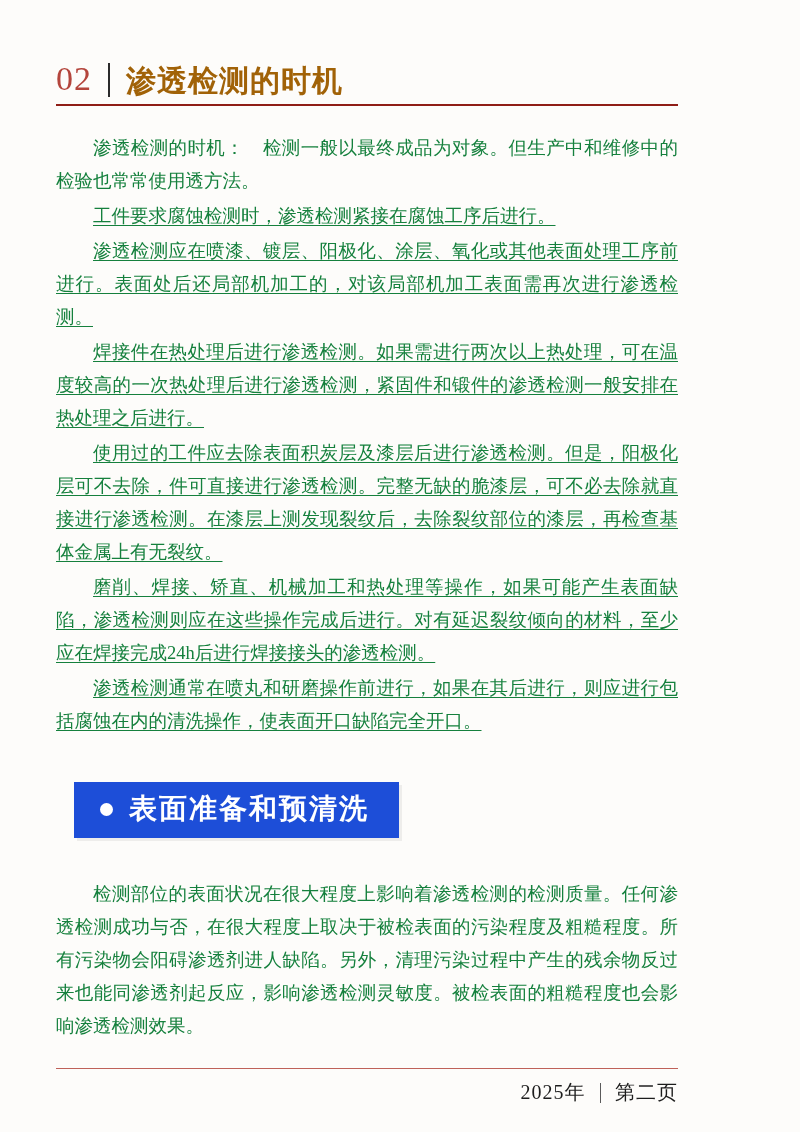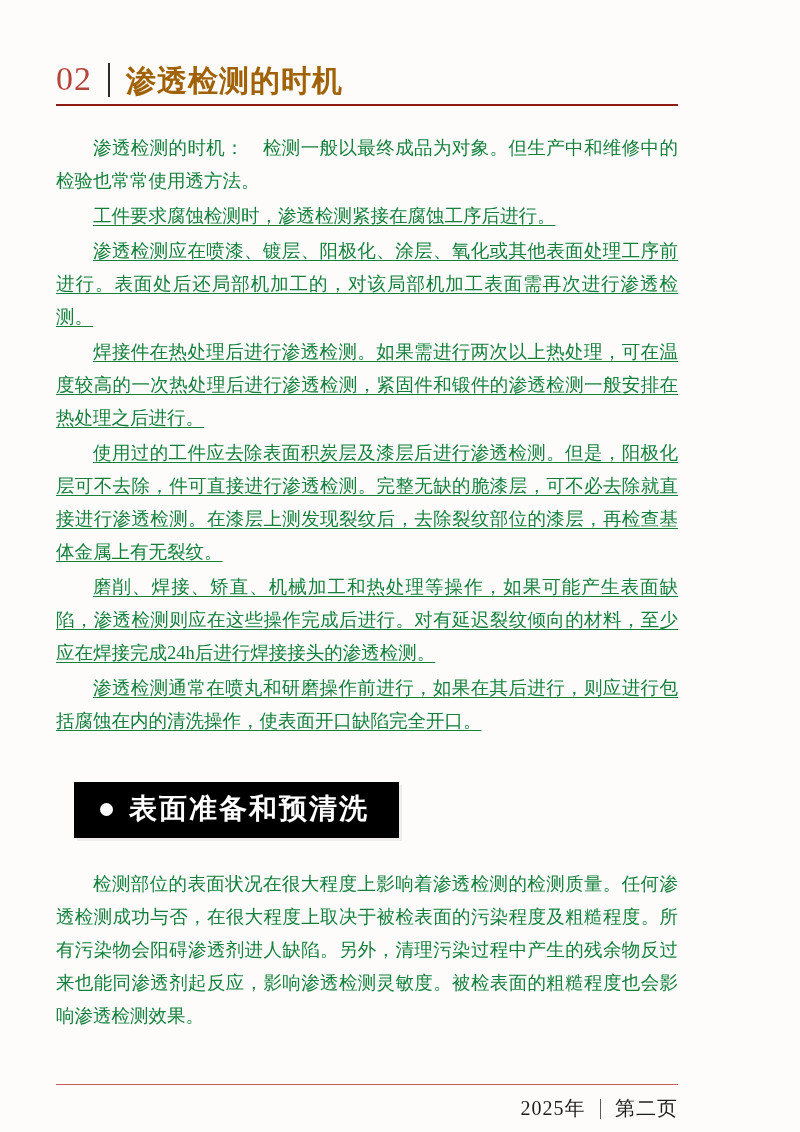--- a/index.html
+++ b/index.html
@@ -81,21 +81,21 @@
 
   
   .banner-wrap {
     margin-top: 44px;
     margin-bottom: 10px;
     padding-left: 18px;
   }
   .banner {
     display: inline-flex;
     align-items: center;
-    background: #000000;
+    background: #1d4ed8;
     color: #ffffff;
     padding: 13px 30px 15px 26px;
     box-shadow: 3px 3px 0 rgba(0,0,0,0.06);
   }
   .banner-dot {
     width: 13px;
     height: 13px;
     border-radius: 50%;
     background: #ffffff;
     margin-right: 16px;
@@ -103,29 +103,29 @@
   }
   .banner-text {
     font-family: "Liberation Serif", "DejaVu Serif", serif;
     font-weight: bold;
     font-size: 28px;
     letter-spacing: 2px;
     line-height: 1;
   }
 
   .body-block2 {
-    margin-top: 30px;
+    margin-top: 40px;
   }
 
   
   .footer {
     position: absolute;
     left: 56px;
     right: 56px;
-    bottom: 10px;
+    bottom: 26px;
   }
   .footer-rule {
     height: 1px;
     background: #b4453c;
     opacity: 0.85;
     margin-bottom: 10px;
   }
   .footer-inner {
     display: flex;
     justify-content: flex-end;

